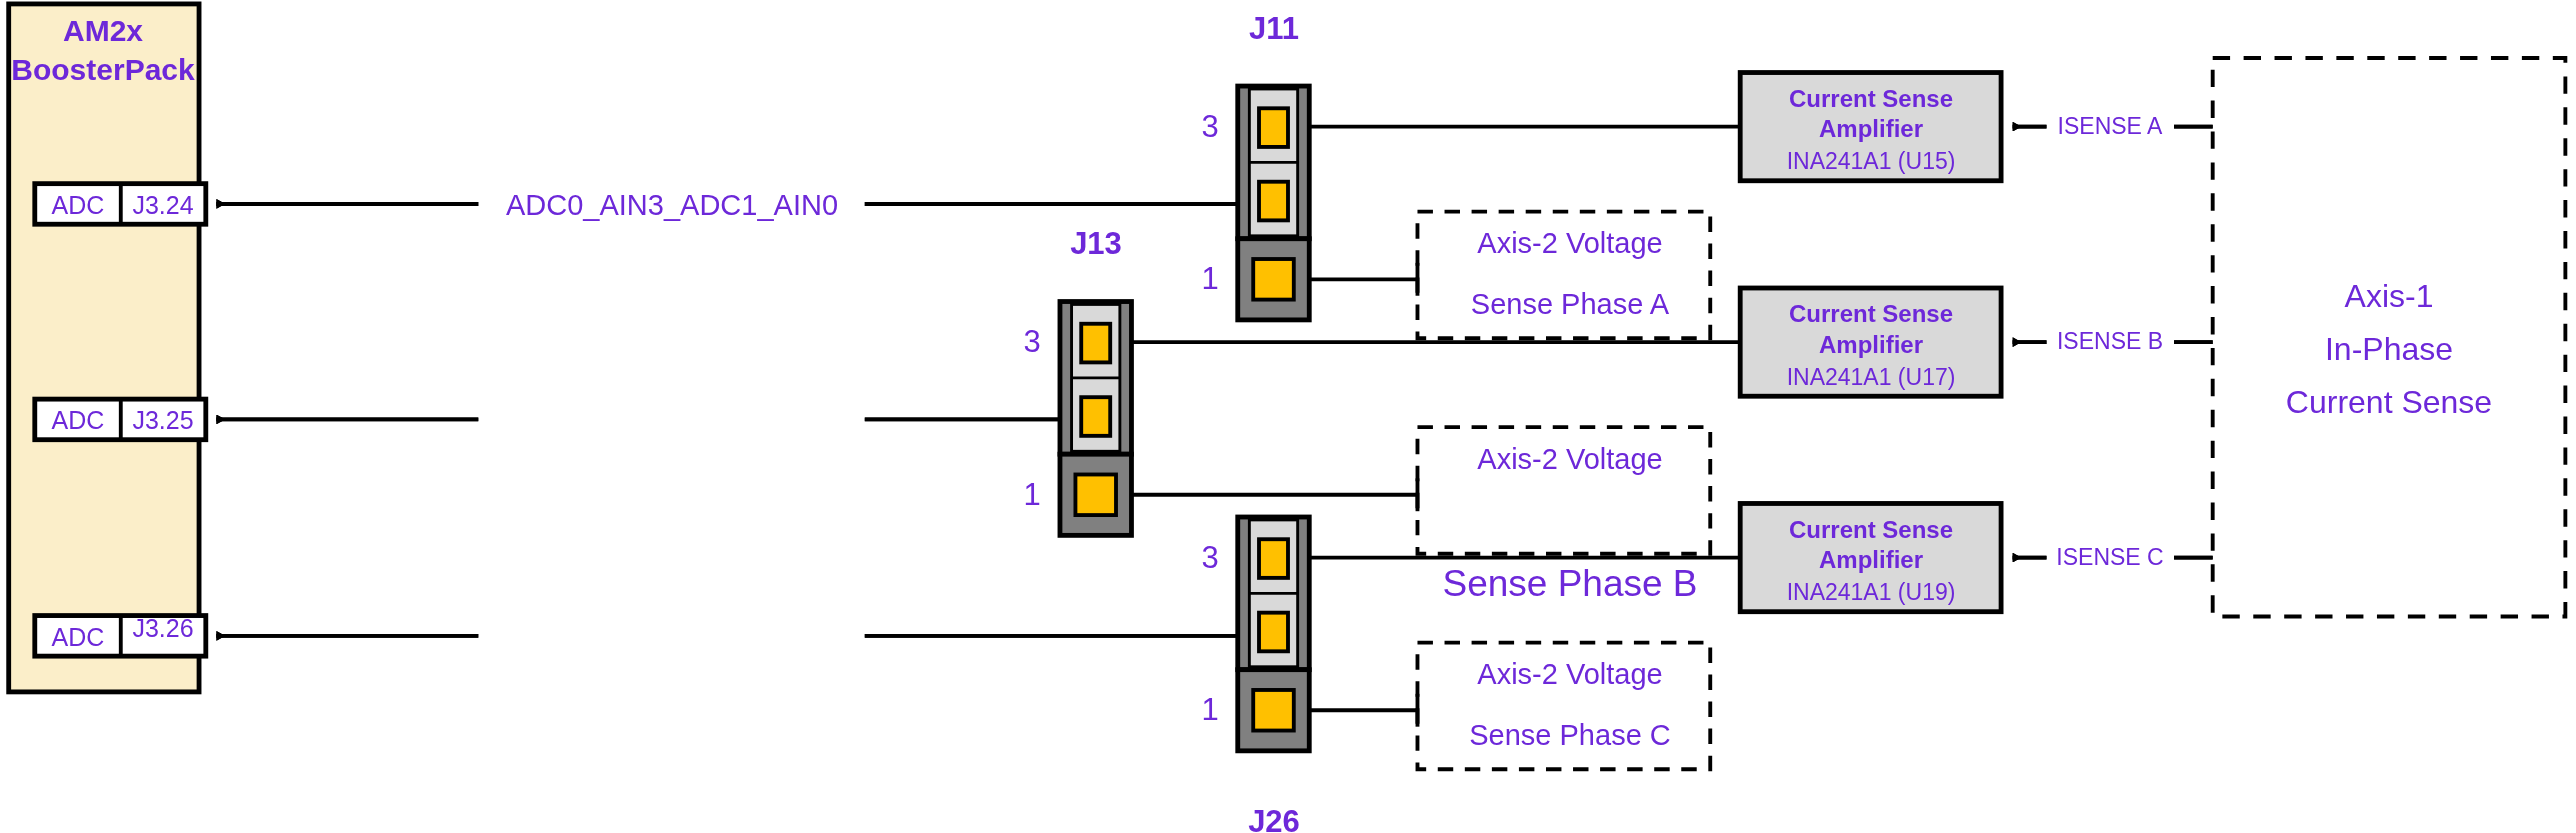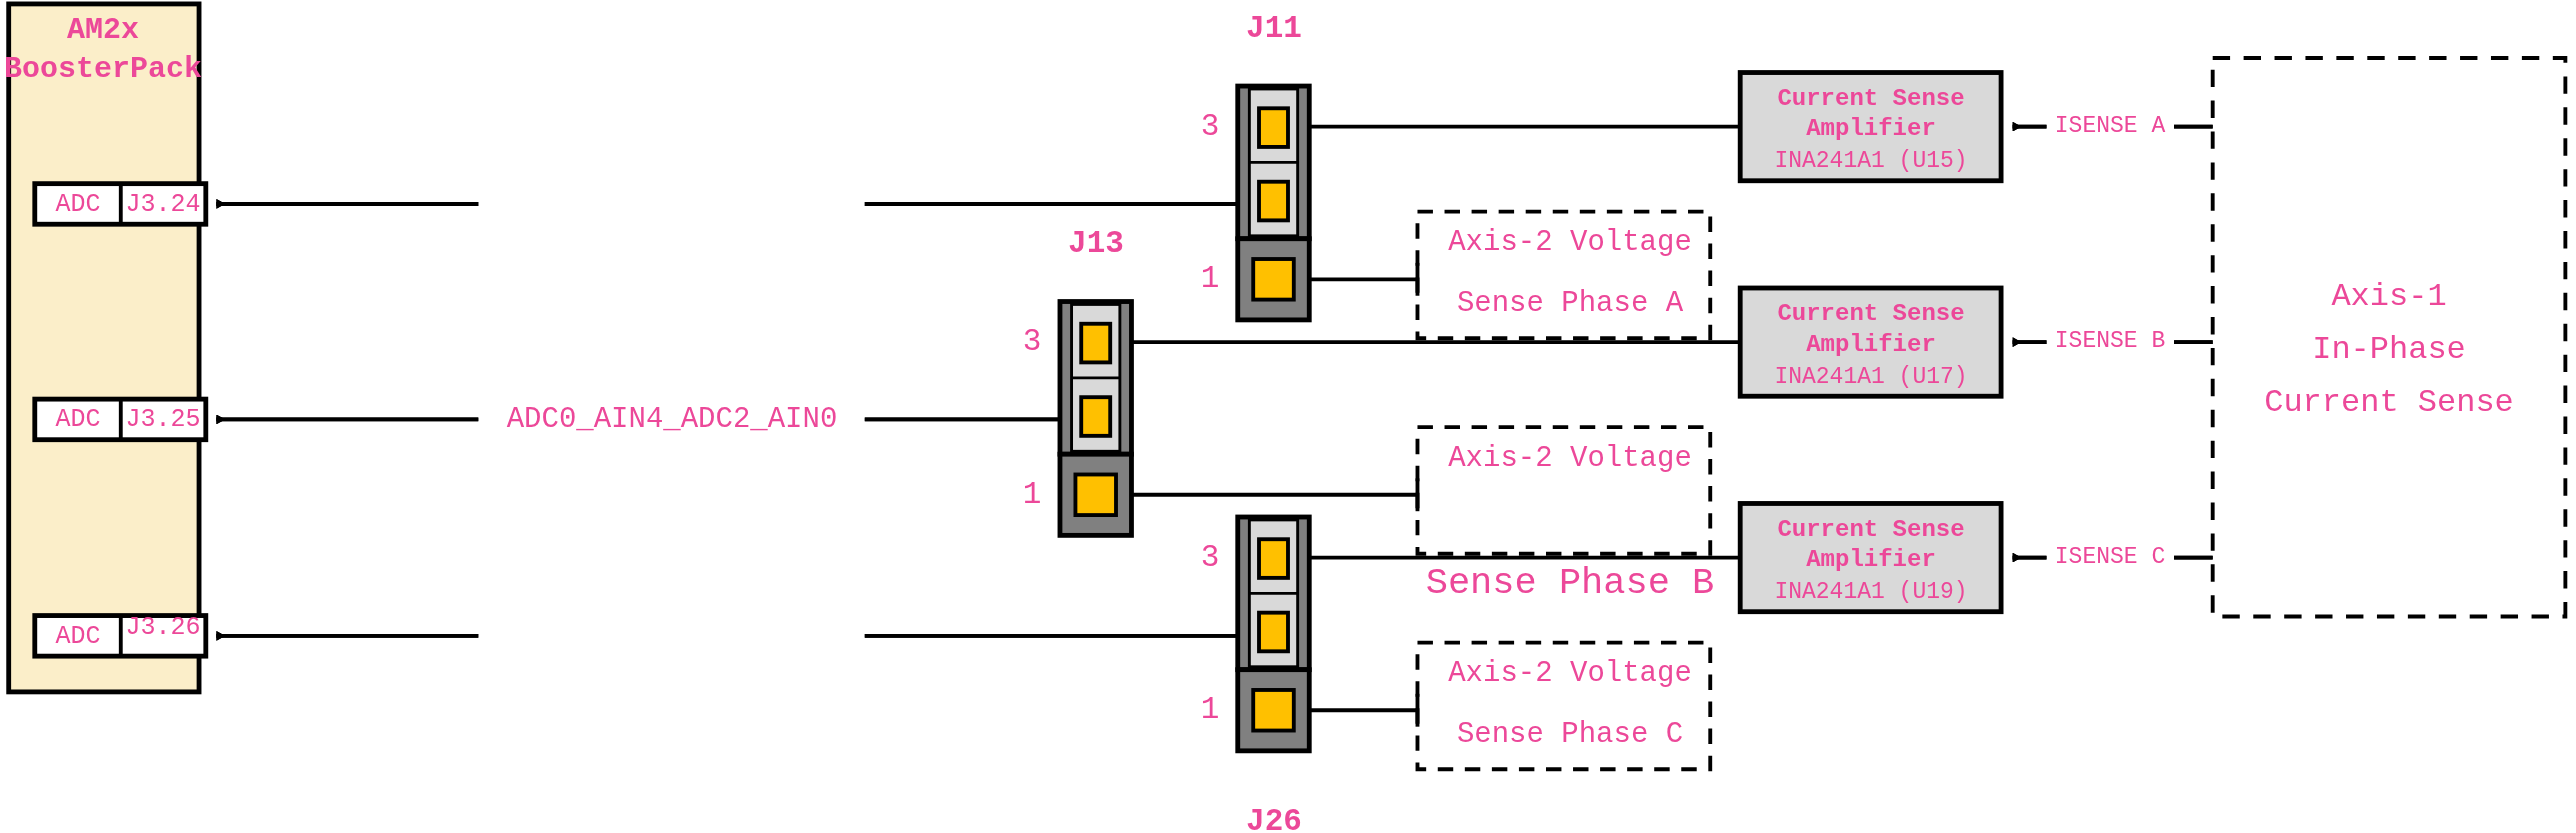--- a/index.html
+++ b/index.html
@@ -20,22 +20,22 @@
   }
   svg.layer {
     position: absolute;
     left: 0;
     top: 0;
     width: 2576px;
     height: 834px;
   }
   .txt {
     position: absolute;
-    font-family: Liberation Mono, monospace;
-    color: #ec4899;
+    font-family: Liberation Sans, sans-serif;
+    color: #6d28d9;
     white-space: nowrap;
     line-height: 1.12;
   }
   .ctr {
     transform: translate(-50%, -50%);
     text-align: center;
   }
   .bold { font-weight: bold; }
 </style>
 </head>
@@ -171,21 +171,21 @@
 
   <div class="txt ctr" style="left:78px; top:205px; font-size:25px;">ADC</div>
   <div class="txt ctr" style="left:163px; top:205px; font-size:25px;">J3.24</div>
 
   <div class="txt ctr" style="left:78px; top:420px; font-size:25px;">ADC</div>
   <div class="txt ctr" style="left:163px; top:420px; font-size:25px;">J3.25</div>
 
   <div class="txt ctr" style="left:78px; top:637px; font-size:25px;">ADC</div>
   <div class="txt ctr" style="left:163px; top:628px; font-size:25px;">J3.26</div>
 
-  <div class="txt ctr" style="left:672px; top:420px; font-size:29px;">ADC0_AIN4_ADC2_AIN0</div>
+  <div class="txt ctr" style="left:672px; top:205px; font-size:29px;">ADC0_AIN3_ADC1_AIN0</div>
 
   <div class="txt ctr bold" style="left:1274px; top:29px; font-size:31px;">J11</div>
   <div class="txt ctr bold" style="left:1096px; top:244px; font-size:31px;">J13</div>
   <div class="txt ctr bold" style="left:1274px; top:782px; font-size:31px;margin-top:40px;">J26</div>
 
   <div class="txt ctr" style="left:1210px; top:127px; font-size:31px;">3</div>
   <div class="txt ctr" style="left:1210px; top:279px; font-size:31px;">1</div>
 
   <div class="txt ctr" style="left:1032px; top:342px; font-size:31px;">3</div>
   <div class="txt ctr" style="left:1032px; top:495px; font-size:31px;">1</div>

